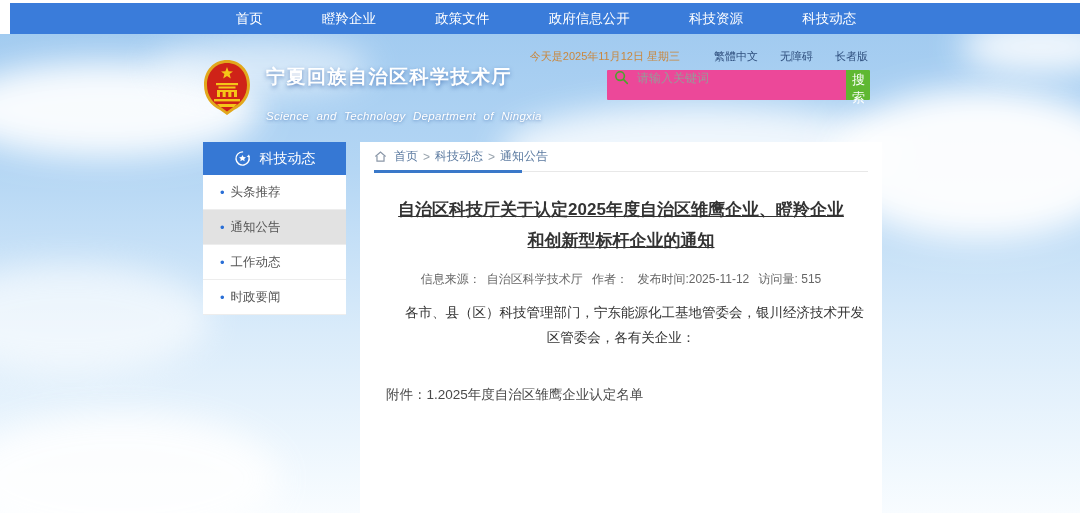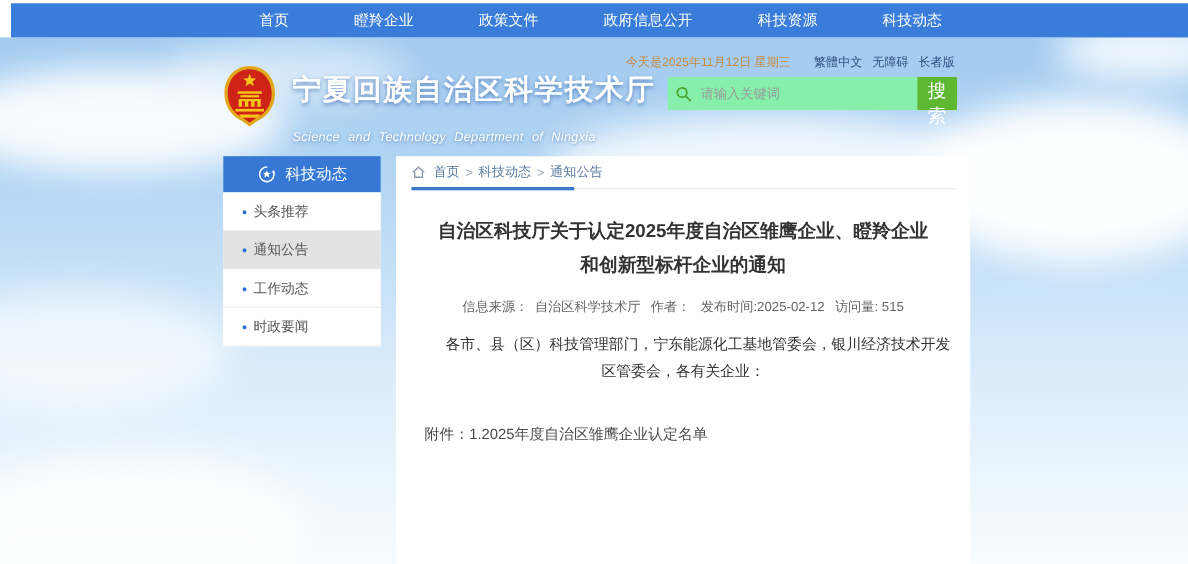--- a/index.html
+++ b/index.html
@@ -28,48 +28,48 @@
   .c3{left:500px;top:70px;width:400px;height:95px;opacity:.8;}
   .c4{left:830px;top:55px;width:300px;height:150px;opacity:.95;}
   .c5{left:960px;top:-15px;width:160px;height:55px;opacity:.85;}
   .c6{left:-70px;top:230px;width:280px;height:110px;opacity:.6;}
   .c7{left:-40px;top:380px;width:320px;height:130px;opacity:.85;}
   
   .site-header{position:absolute;top:55px;left:203px;height:80px;z-index:2;display:flex;}
   .emblem{width:48px;height:57px;flex:0 0 auto;margin-top:4px;}
   .brand-text{margin-left:15px;}
   .site-title{
-    font-size:26px;font-weight:bold;color:#fff;letter-spacing:1.5px;
+    font-size:19px;font-weight:bold;color:#fff;letter-spacing:1.5px;
     text-shadow:0 2px 4px rgba(25,75,155,.55);margin-top:9px;white-space:nowrap;
   }
   .site-subtitle{
     font-size:11.5px;color:#fff;margin-top:20px;letter-spacing:.3px;word-spacing:4px;
     text-shadow:0 1px 3px rgba(25,75,155,.5);white-space:nowrap;font-style:italic;
   }
   
   .header-right{position:absolute;top:49px;right:210px;width:263px;height:55px;z-index:3;}
   .top-links{
     position:absolute;right:2px;top:0;white-space:nowrap;font-size:11px;
-    display:flex;align-items:center;gap:9px;
+    display:flex;align-items:center;gap:22px;
   }
   .date-text{color:#c9873e;margin-right:12px;}
   .quick-link{color:#2f4f7e;cursor:pointer;}
   .search-bar{position:absolute;left:0;right:0;top:21px;height:30px;display:flex;}
   .search-input-wrap{
-    flex:1;background:#86efac;display:flex;align-items:center;padding:0 7px;
+    flex:1;background:#ec4899;display:flex;align-items:flex-start;padding:0 7px;
     border-radius:1px 0 0 1px;
   }
   .search-icon{width:15px;height:15px;flex:0 0 auto;margin-right:6px;}
   .search-input{
     border:none;outline:none;background:transparent;width:100%;
     font-size:12px;color:#333;font-family:inherit;
   }
   .search-input::placeholder{color:#999;}
   .search-btn{
-    width:36px;border:none;background:#5fb832;color:#fff;font-size:17px;
+    width:24px;border:none;background:#5fb832;color:#fff;font-size:13px;
     cursor:pointer;font-family:inherit;border-radius:0 1px 1px 0;
   }
   
   .sidebar{position:absolute;left:203px;top:142px;width:143px;z-index:2;}
   .sidebar-header{
     height:33px;background:#3678d4;color:#fff;font-size:14px;
     display:flex;align-items:center;justify-content:center;gap:9px;
   }
   .sidebar-menu{background:#fff;}
   .menu-item{
@@ -90,20 +90,21 @@
   }
   .breadcrumb::after{
     content:"";position:absolute;left:0;bottom:-2px;width:148px;height:3px;background:#3a78c9;
   }
   .home-icon{width:13px;height:13px;margin-right:2px;}
   .bc-link{color:#5b7aa0;cursor:pointer;}
   .bc-sep{color:#98a3ad;}
   .article-title{
     margin-top:23px;text-align:center;font-size:17px;font-weight:bold;color:#333;
     line-height:1.8;
+    text-decoration:underline;
   }
   .article-meta{margin-top:15px;text-align:center;font-size:12px;color:#666;}
   .article-meta span{margin:0 3px;text-align:right;}
   .article-body{margin-top:13px;font-size:13.5px;color:#333;line-height:1.85;text-align:center;}
   .article-body p{margin:0;text-indent:2em;}
   .attachments{
     margin-top:31px;margin-left:12px;display:flex;font-size:13.5px;color:#4a4a4a;
     line-height:1.95;
   }
   .attach-label{flex:0 0 auto;}
@@ -215,21 +216,21 @@
   </div>
 
   <h1 class="article-title">
     <span>自治区科技厅关于认定2025年度自治区雏鹰企业、瞪羚企业</span><br>
     <span>和创新型标杆企业的通知</span>
   </h1>
 
   <div class="article-meta">
     <span>信息来源：</span><span>自治区科学技术厅</span>
     <span>作者：</span>
-    <span>发布时间:2025-02-12</span>
+    <span>发布时间:2025-11-12</span>
     <span>访问量: 515</span>
   </div>
 
   <div class="article-body">
     <p>各市、县（区）科技管理部门，宁东能源化工基地管委会，银川经济技术开发区管委会，各有关企业：</p>
   </div>
 
   <div class="attachments">
     <div class="attach-label">附件：</div>
     <div>

